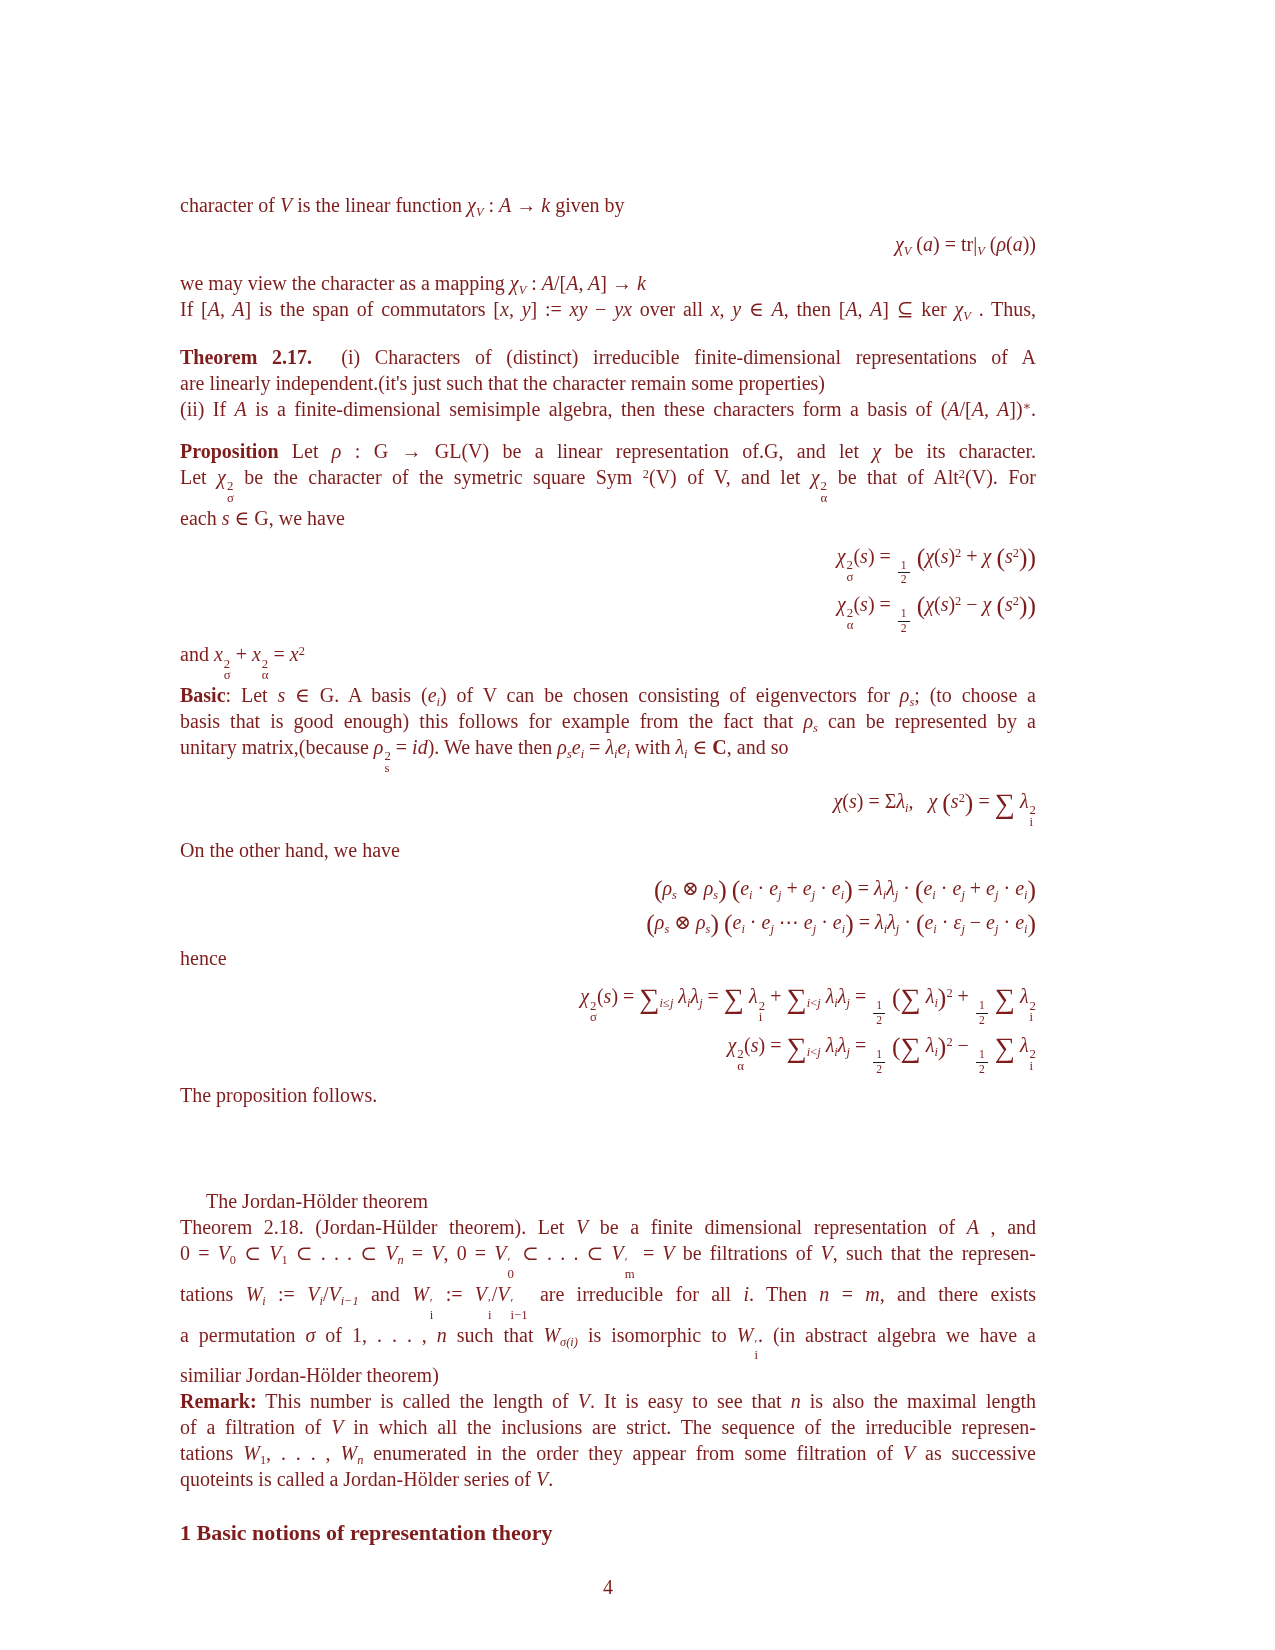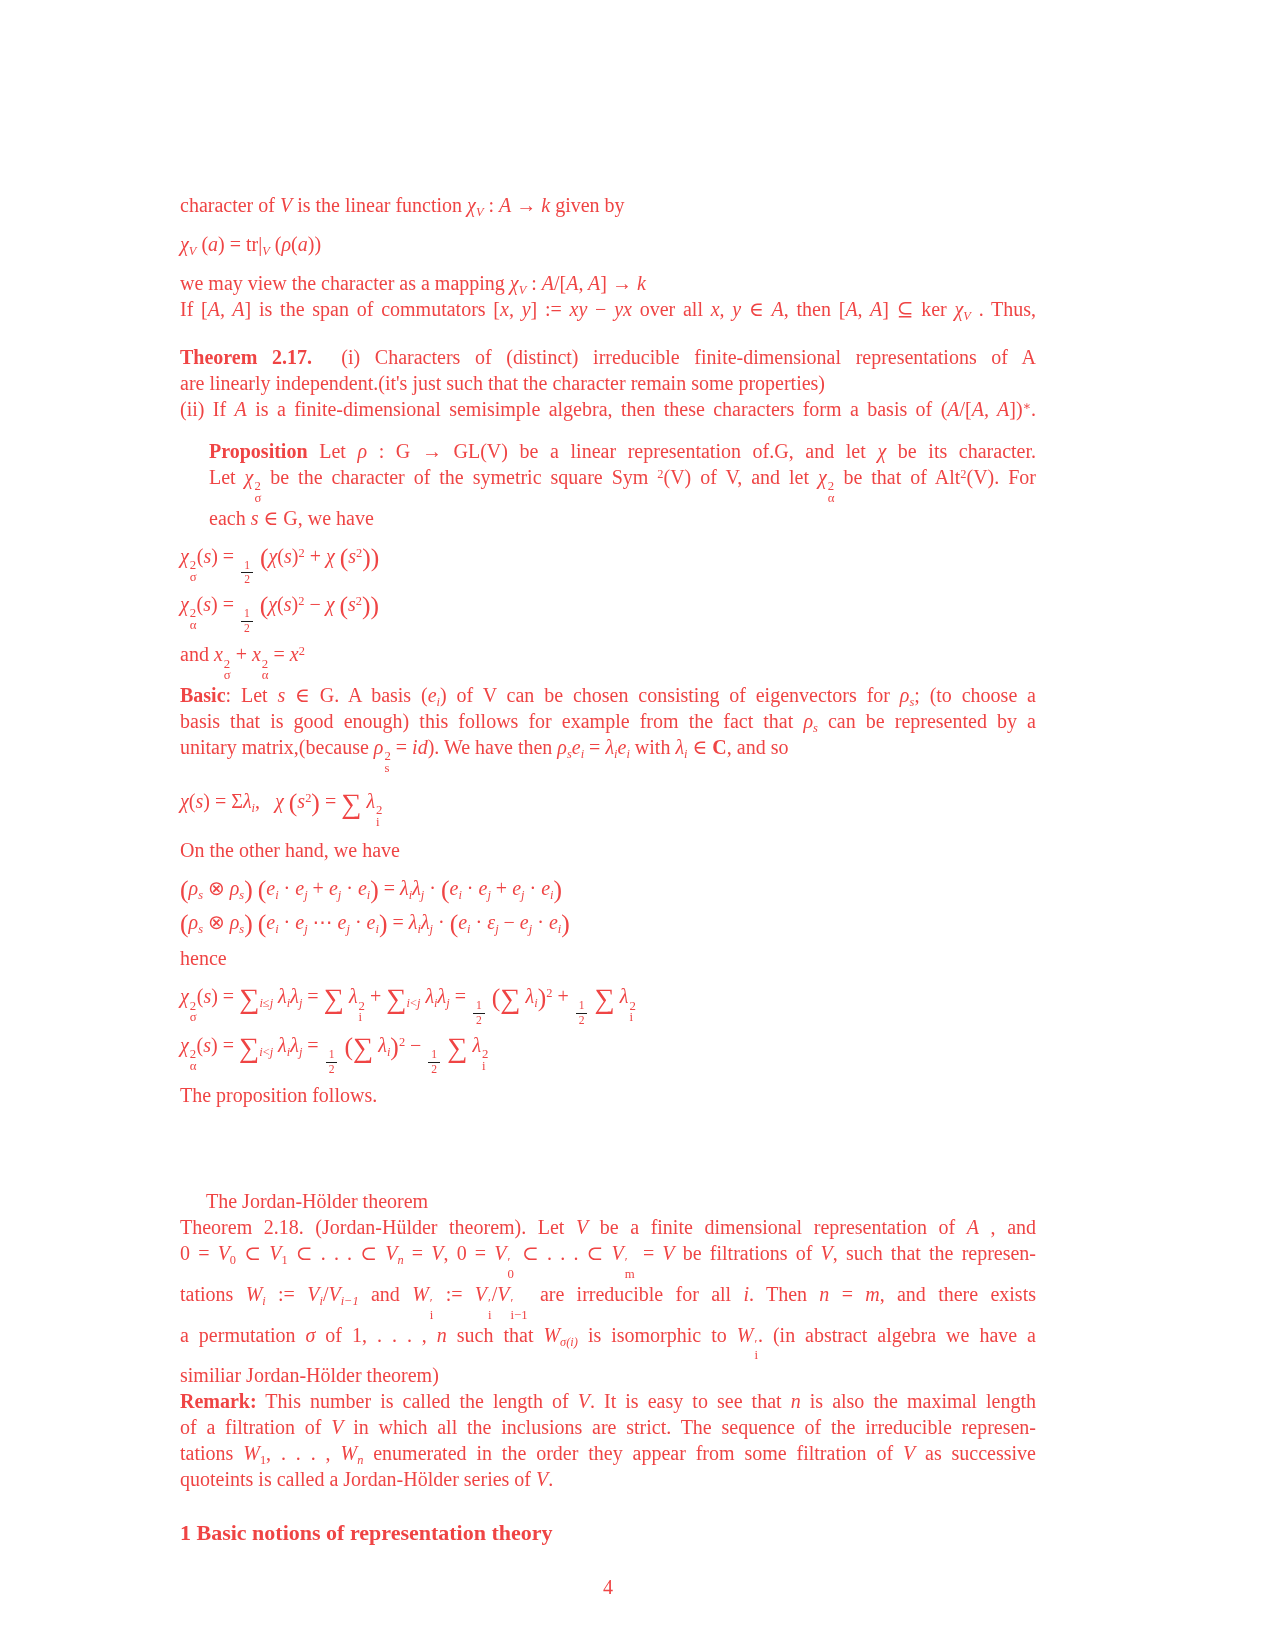--- a/index.html
+++ b/index.html
@@ -1,34 +1,34 @@
 <!DOCTYPE html>
 <html><head>
 <meta charset="utf-8">
 <style>
   html, body { margin: 0; padding: 0; background: #ffffff; }
   .page {
     position: relative;
     width: 1275px;
     height: 1650px;
     background: #ffffff;
-    color: #ef4444;
+    color: #7f1d1d;
     font-family: "Liberation Serif", "DejaVu Serif", serif;
     font-size: 20px;
     overflow: hidden;
   }
   .content {
     position: absolute;
     left: 180px;
     top: 192px;
     width: 856px;
   }
   .line { line-height: 26px; }
   .jl { text-align: justify; text-align-last: justify; }
-  .eq { text-align: left; font-family: Liberation Serif, serif; }
+  .eq { text-align: right; }
   .eqline { line-height: 34px; }
   .eqblock { margin: 8px 0 6px 0; }
   .eqsingle { margin: 9px 0; }
   sub, sup { font-size: 0.62em; line-height: 0; }
   sub { vertical-align: -0.32em; }
   sup { vertical-align: 0.5em; }
   i { font-style: italic; }
   b { font-weight: bold; }
   
   .ss {
@@ -50,21 +50,21 @@
     line-height: 1.18;
     vertical-align: -0.52em;
     margin: 0 2px;
   }
   .fr span { padding: 0 3px; }
   .fr span:first-child { border-bottom: 1.3px solid #1c1c1c; }
   
   .bp { font-size: 1.28em; line-height: 0; vertical-align: -0.1em; }
   .big { font-size: 1.42em; line-height: 0; vertical-align: -0.18em; }
   .mt-thm { margin-top: 22px; }
-  .mt-prop { margin-top: 16px; margin-left: 29px; }
+  .mt-prop { margin-top: 16px; }
   .mt-jh { margin-top: 80px; }
   .jh-heading { font-weight: normal; margin-left: 26px; line-height: 26px; }
   .section-heading {
     font-weight: bold;
     font-size: 22px;
     line-height: 30px;
     margin-top: 26px;
   }
   .page-number { text-align: center; margin-top: 26px; line-height: 26px; }
 </style>

